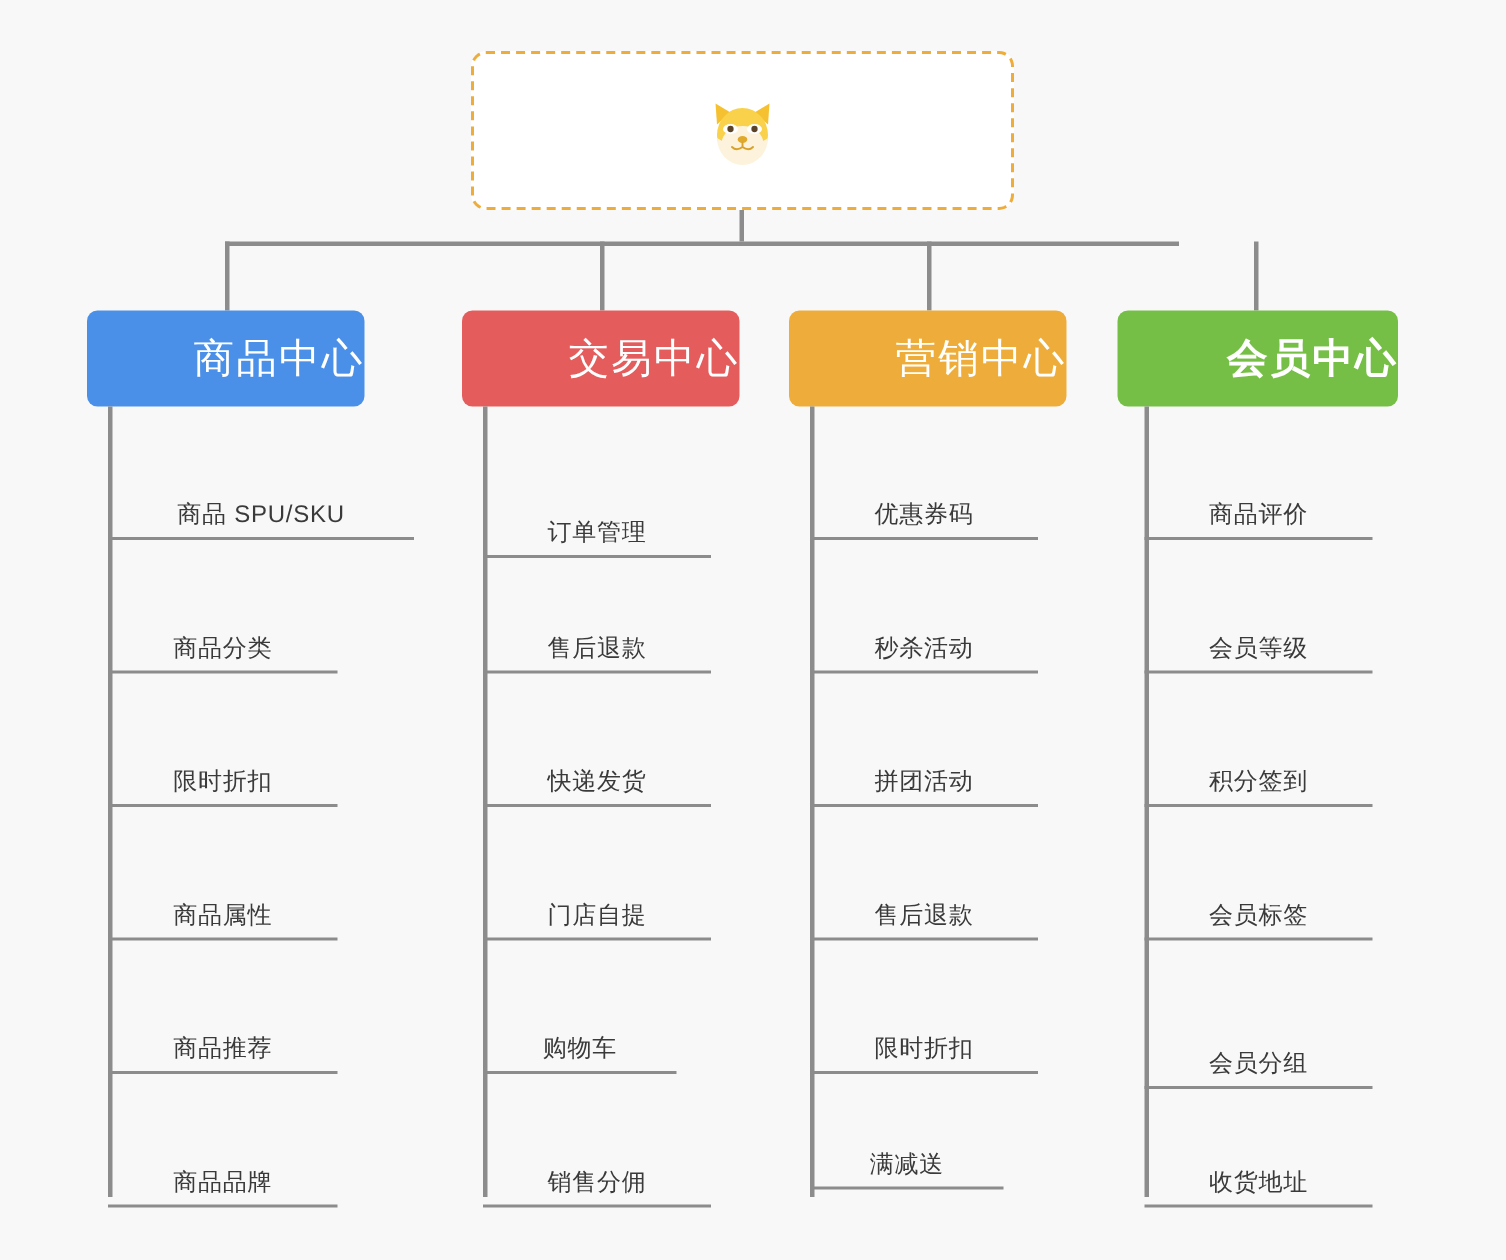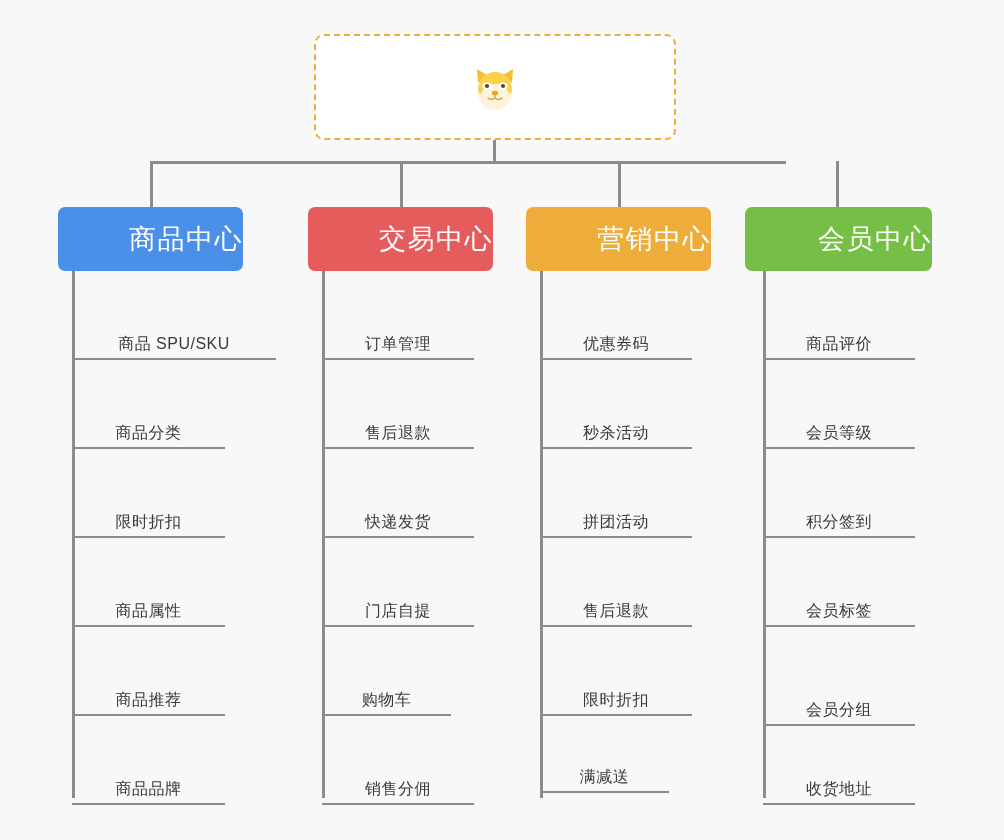--- a/index.html
+++ b/index.html
@@ -181,21 +181,21 @@
       <span class="leaf-label">商品品牌</span>
     </div>
   </div>
 
   <div class="column" style="left:308px;">
     <div class="cat-header" style="left:0px; width:185px; background:#e55c5c;">
       <span>交易中心</span>
     </div>
     <div class="trunk" style="left:14px; height:527px;"></div>
 
-    <div class="leaf" style="left:14px; top:64px;  width:152px;">
+    <div class="leaf" style="left:14px; top:76px;  width:152px;">
       <span class="leaf-label">订单管理</span>
     </div>
     <div class="leaf" style="left:14px; top:153px; width:152px;">
       <span class="leaf-label">售后退款</span>
     </div>
     <div class="leaf" style="left:14px; top:242px; width:152px;">
       <span class="leaf-label">快递发货</span>
     </div>
     <div class="leaf" style="left:14px; top:331px; width:152px;">
       <span class="leaf-label">门店自提</span>
@@ -228,21 +228,21 @@
     </div>
     <div class="leaf" style="left:14px; top:420px; width:152px;">
       <span class="leaf-label">限时折扣</span>
     </div>
     <div class="leaf" style="left:14px; top:497px; width:129px;text-align:center;">
       <span class="leaf-label">满减送</span>
     </div>
   </div>
 
   <div class="column" style="left:745px;">
-    <div class="cat-header" style="left:0px; width:187px; background:#76bf46;">
+    <div class="cat-header" style="left:0px; width:187px; background:#76bf46;font-weight:bold;">
       <span>会员中心</span>
     </div>
     <div class="trunk" style="left:18px; height:527px;"></div>
 
     <div class="leaf" style="left:18px; top:64px;  width:152px;">
       <span class="leaf-label">商品评价</span>
     </div>
     <div class="leaf" style="left:18px; top:153px; width:152px;">
       <span class="leaf-label">会员等级</span>
     </div>

